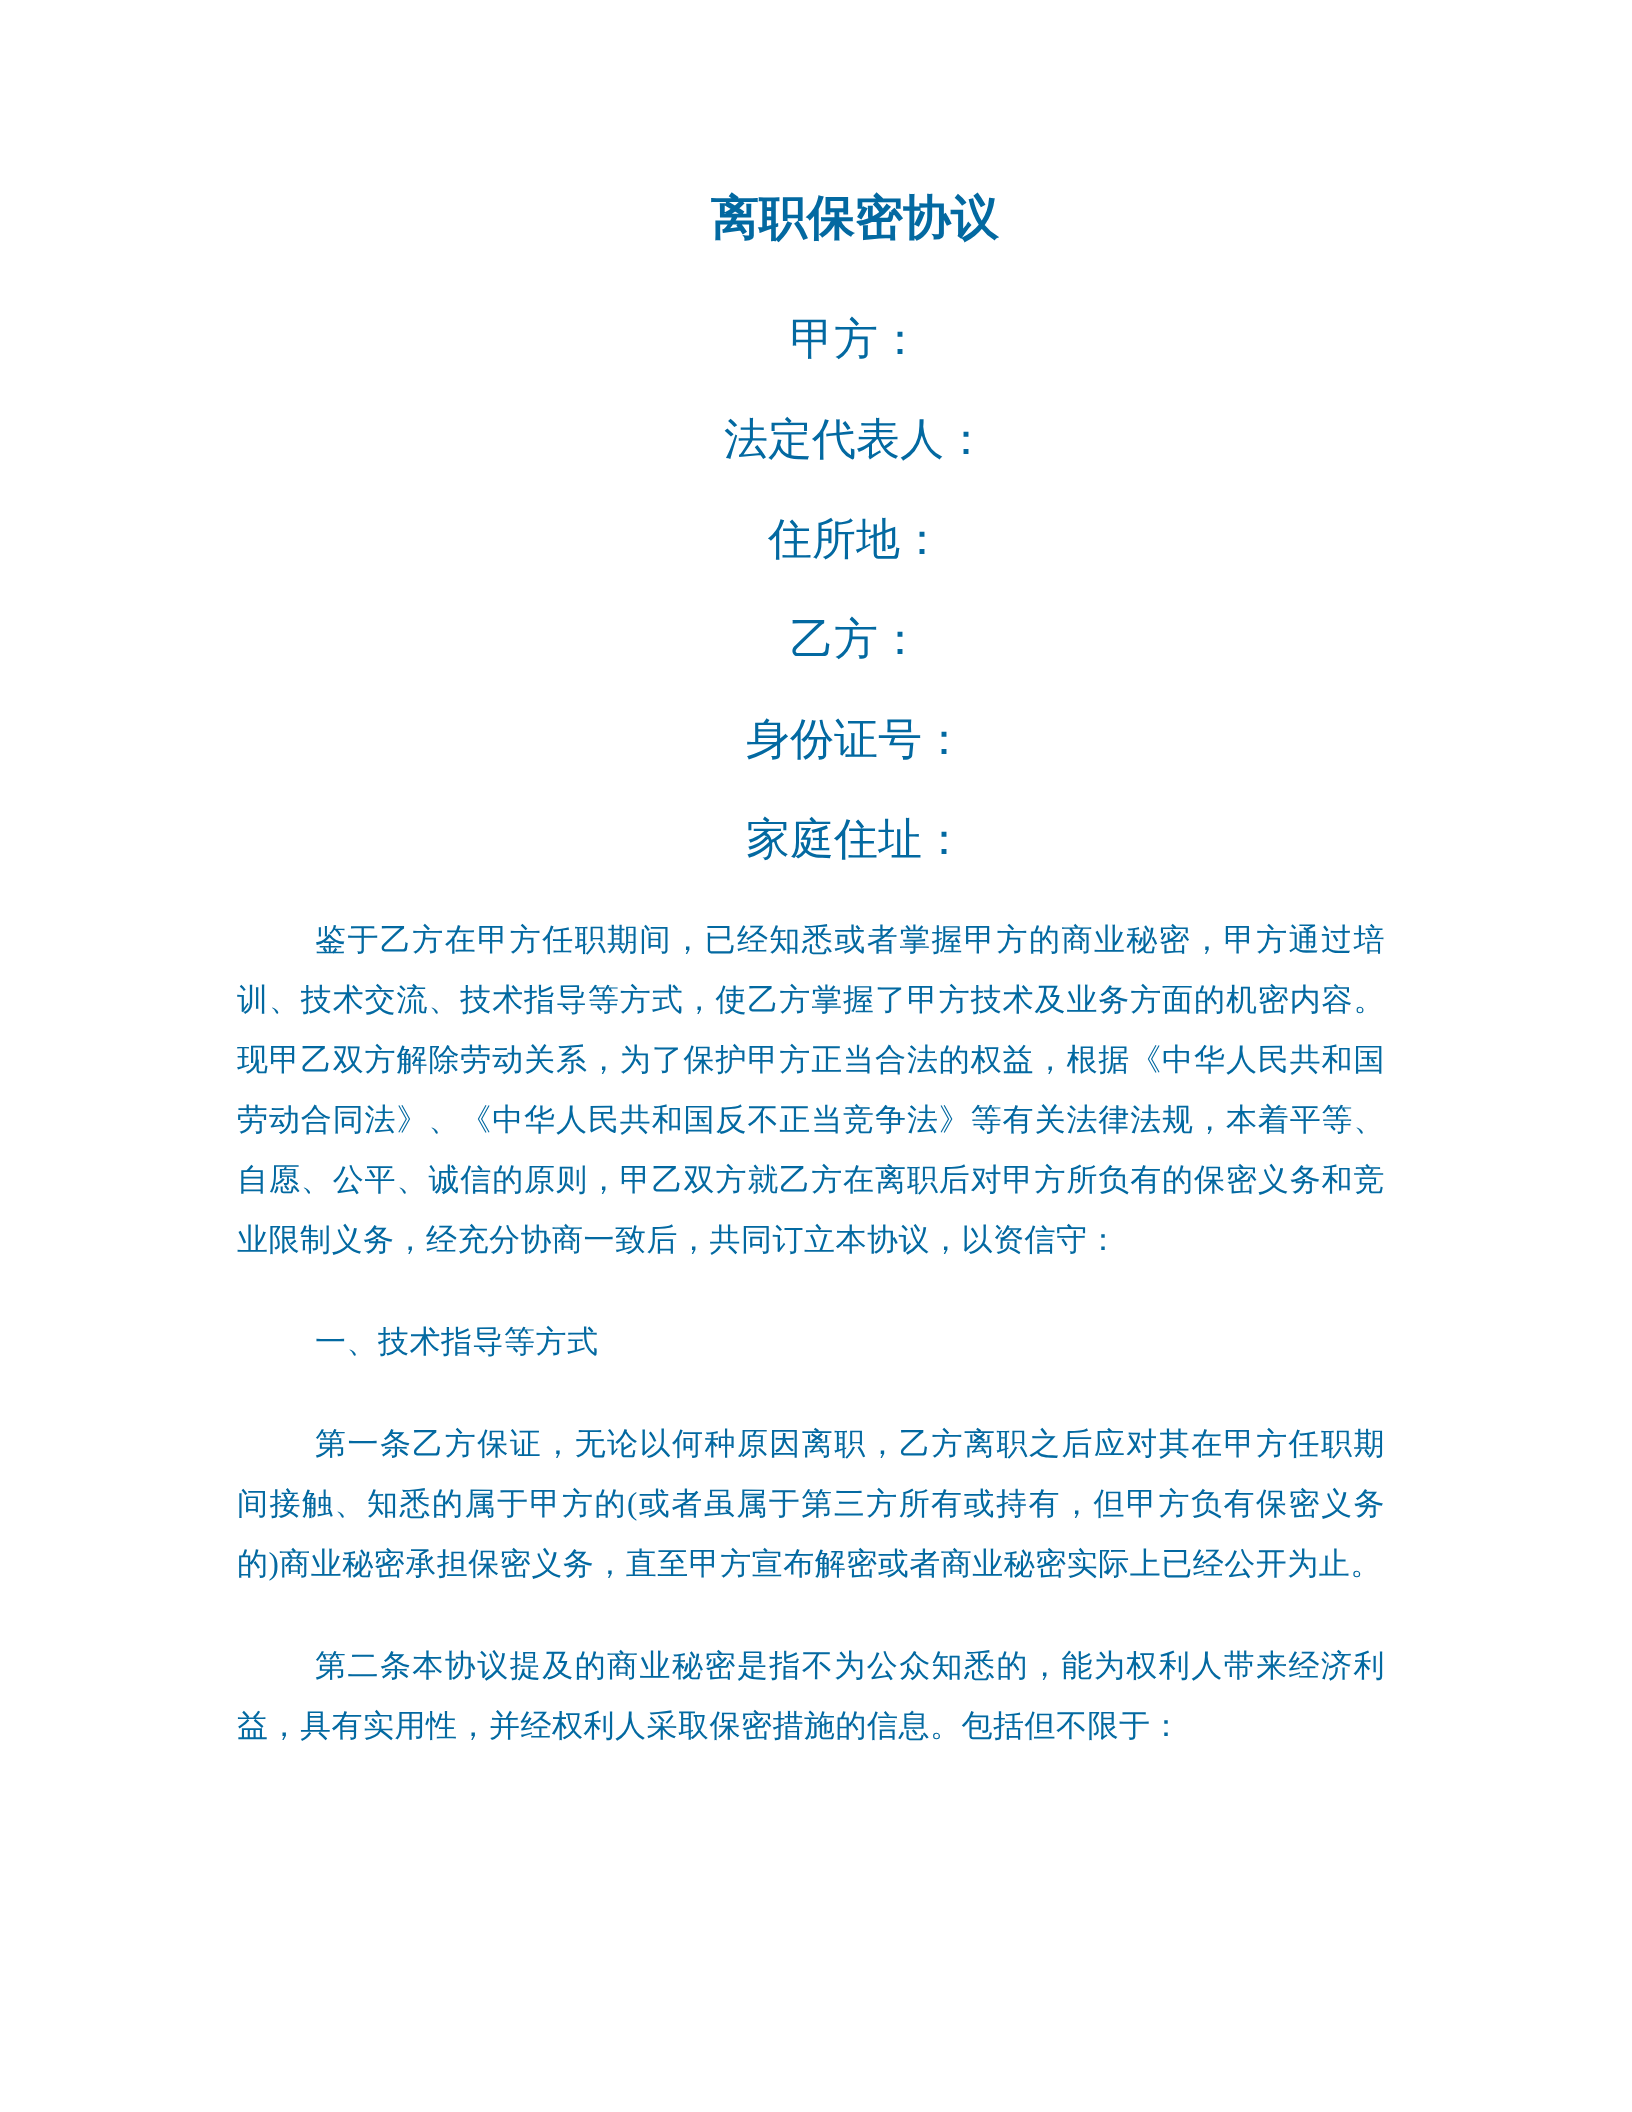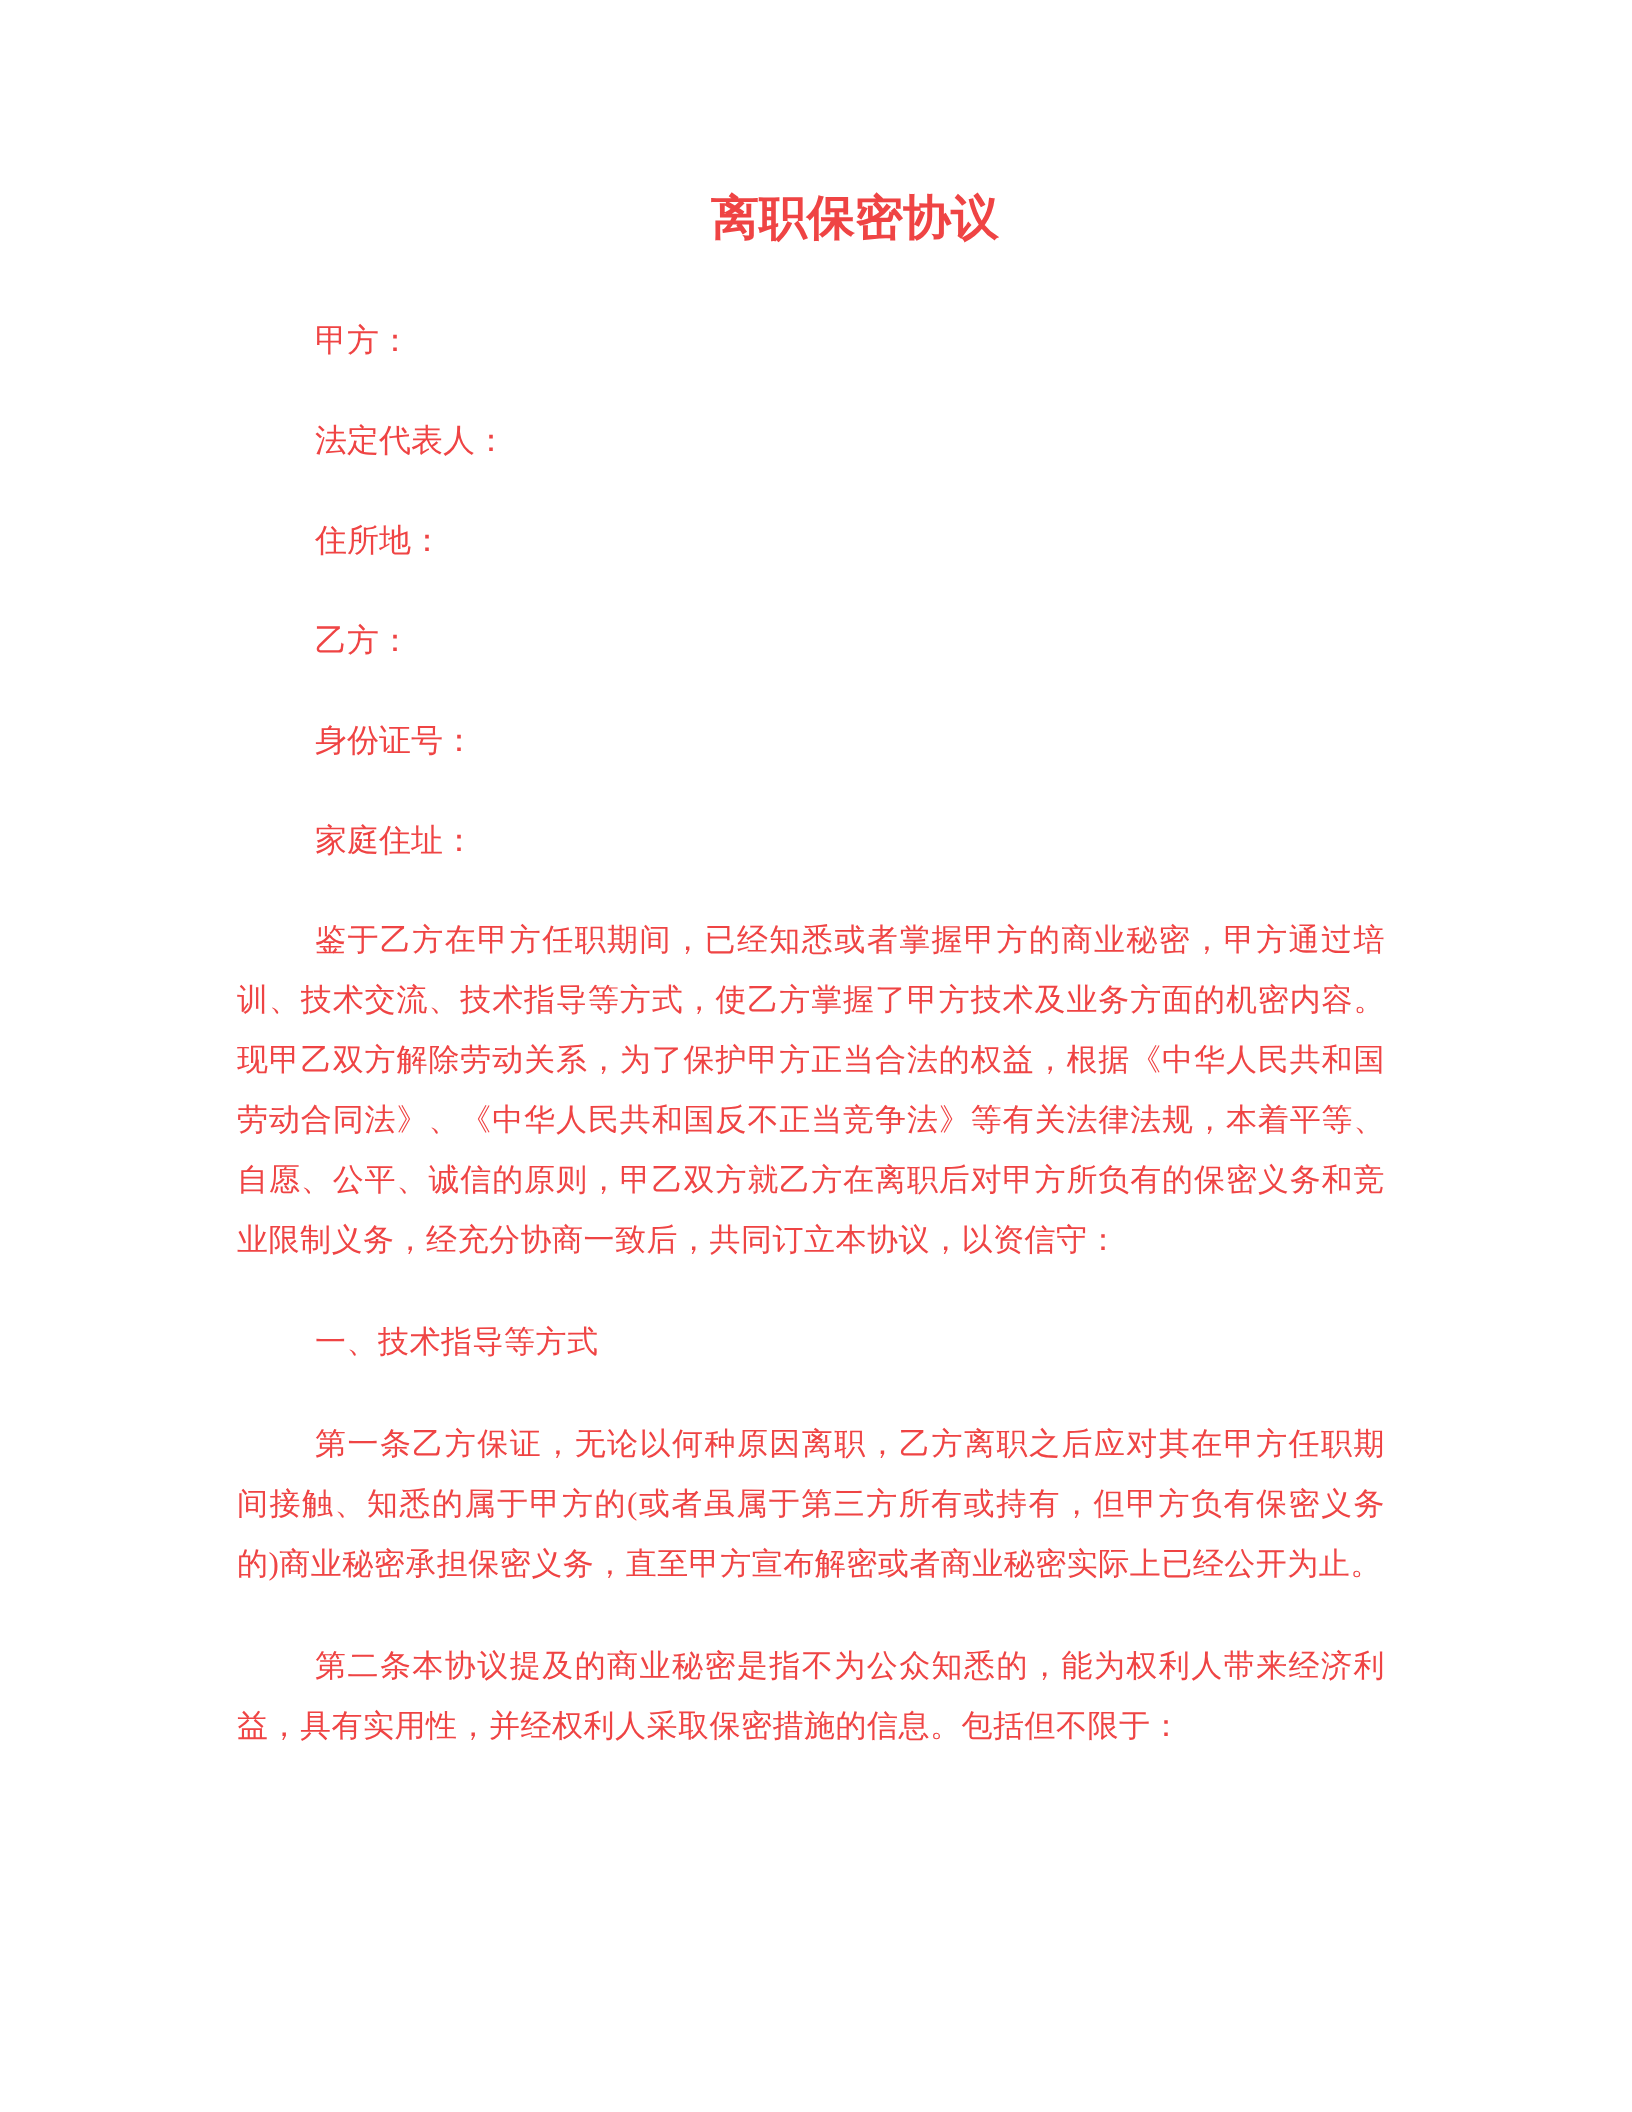--- a/index.html
+++ b/index.html
@@ -6,40 +6,41 @@
     margin: 0;
     padding: 0;
     background: #ffffff;
   }
   .page {
     position: relative;
     box-sizing: border-box;
     width: 1632px;
     height: 2112px;
     background: #ffffff;
-    color: #ef4444;
+    color: #0369a1;
     padding: 190px 235px 60px 237px;
     font-family: "Liberation Serif", "DejaVu Serif", serif;
     overflow: hidden;
   }
   .doc-title {
     font-size: 48px;
     line-height: 56px;
     font-weight: bold;
     text-align: center;
     margin: 0 0 64px 0;
     position: relative;
     left: 38px;
     white-space: nowrap;
   }
   .field-line {
-    font-size: 32px;
+    font-size: 44px;
     line-height: 60px;
     margin: 0 0 40px 0;
     text-indent: 78px;
+    text-align: center;
   }
   .para {
     font-size: 31px;
     line-height: 60px;
     margin: 0 12px 42px 0;
     text-indent: 78px;
     text-align: justify;
     letter-spacing: 0.5px;
   }
   .para:last-child {

